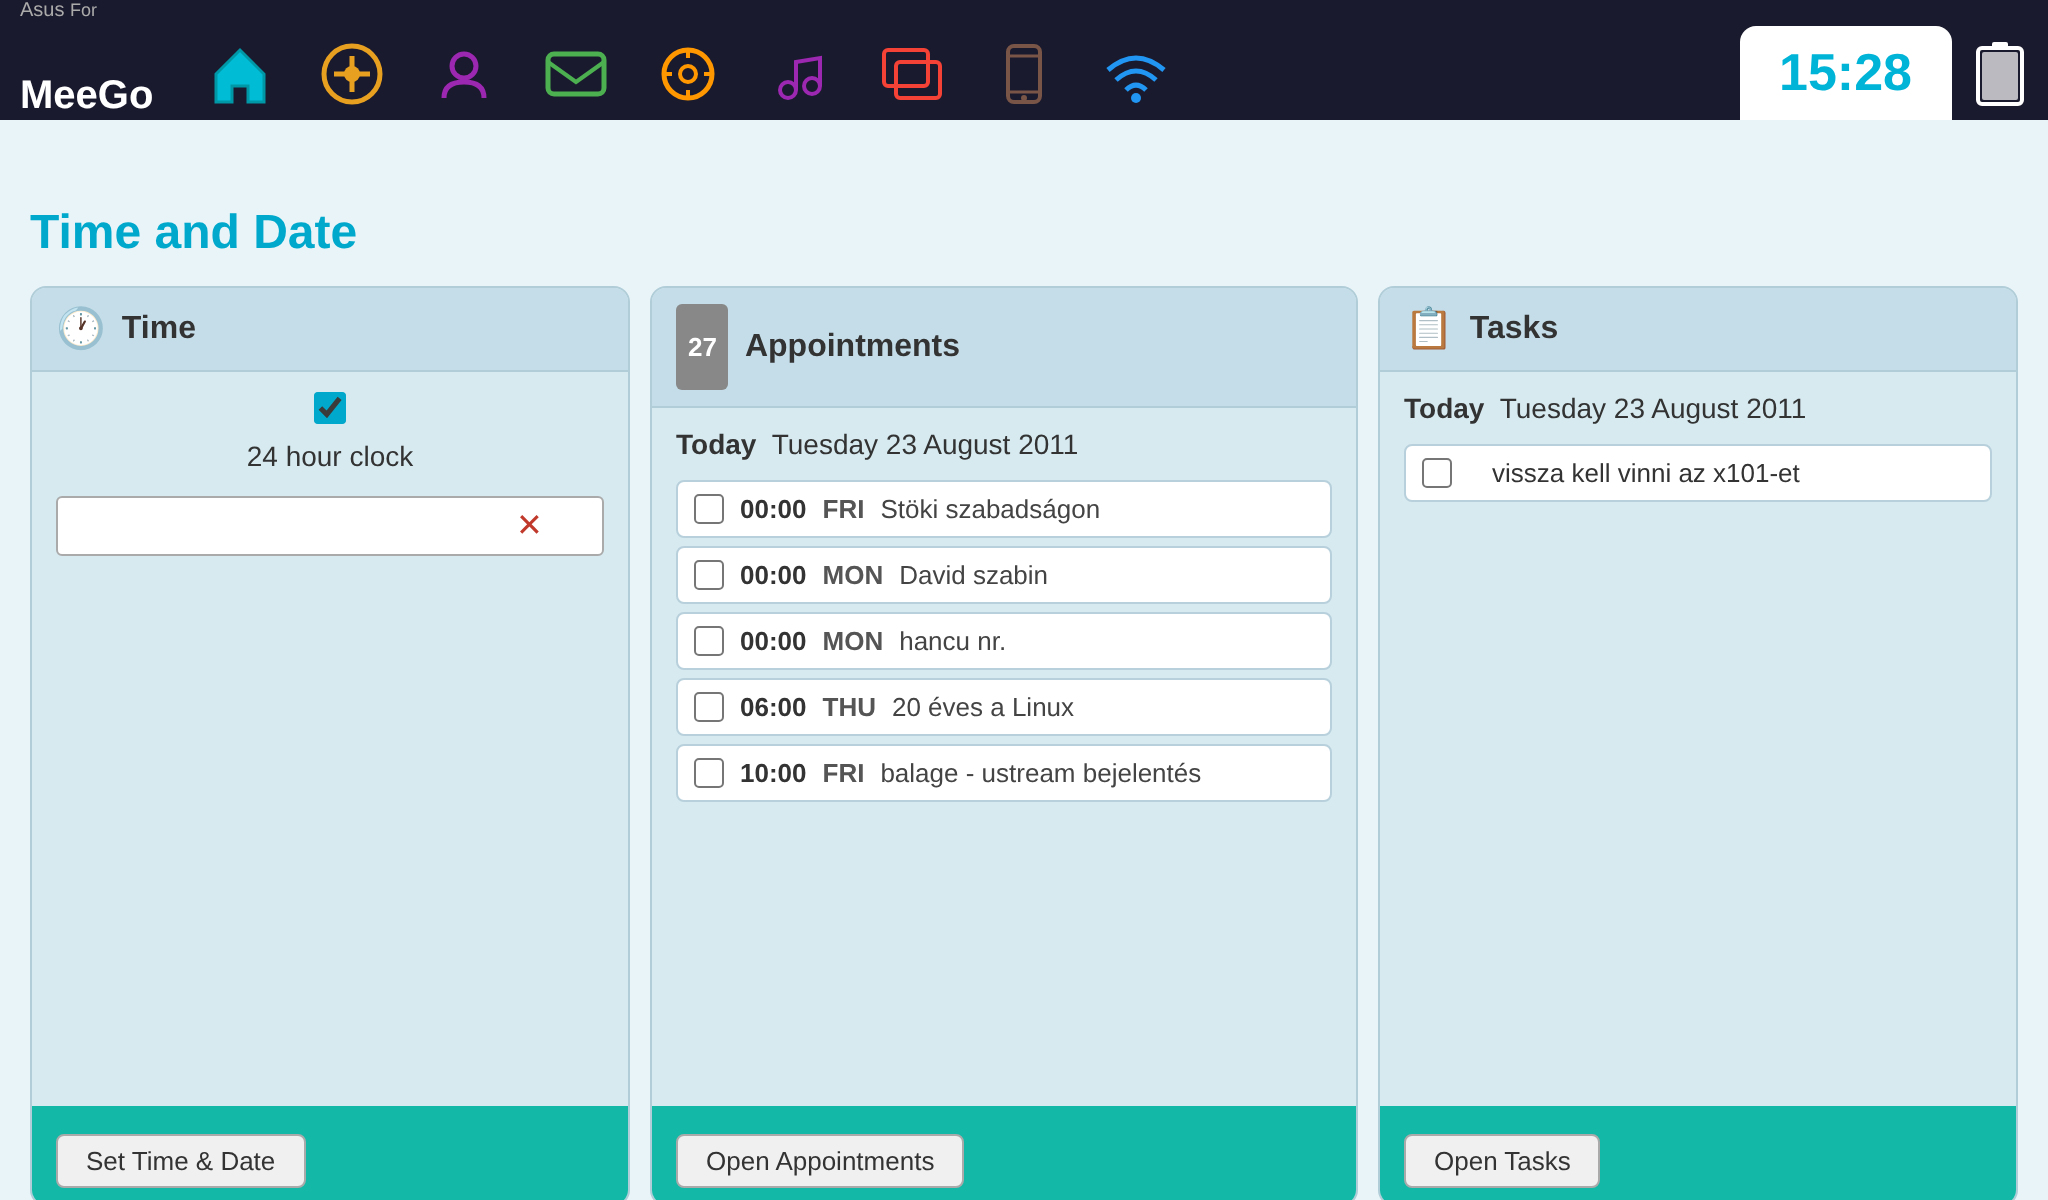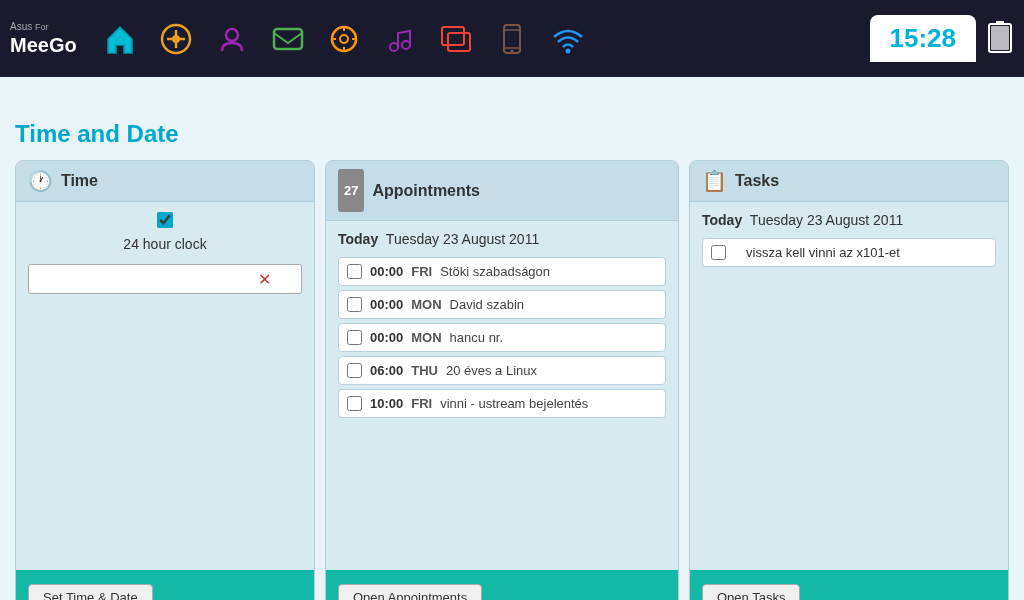--- a/index.html
+++ b/index.html
@@ -7,23 +7,23 @@
       font-family: 'Arial', sans-serif;
       background: #e8f4f8;
       width: 1024px;
       height: 600px;
       overflow: hidden;
     }
 
     
     #topbar {
       background: #1a1a2e;
-      height: 77px;
-      display: flex;
-      align-items: center;
+      height: 60px;
+      display: flex;
+      align-items: flex-end;
       padding: 0 10px;
       gap: 10px;
     }
     #logo-area {
       display: flex;
       flex-direction: column;
       color: white;
       font-size: 11px;
       line-height: 1.2;
       margin-right: 10px;
@@ -232,21 +232,21 @@
 <body>
 
 <div id="topbar">
 
   <div id="logo-area">
     <span style="font-size:10px;color:#aaa;">
       <span>Asus</span>
       <span style="font-size:9px;"> </span>
       <span style="font-size:9px;color:#aaa;">For</span>
     </span>
-    <span style="font-size:20px;font-weight:bold;color:white;">MeeGo</span>
+    <span style="font-size:20px;font-weight:bold;color:white;margin-top:24px;">MeeGo</span>
   </div>
 
   <div class="nav-icon">
     <svg viewBox="0 0 36 36" fill="none">
       <path d="M6 18 L18 6 L30 18 L30 32 L22 32 L22 24 L14 24 L14 32 L6 32 Z" fill="#00bcd4" stroke="#0097a7" stroke-width="1.5"></path>
     </svg>
   </div>
   <div class="nav-icon">
     <svg viewBox="0 0 36 36" fill="none">
       <circle cx="18" cy="18" r="14" fill="none" stroke="#e8a020" stroke-width="2.5"></circle>
@@ -373,21 +373,21 @@
             <div class="appointment-item">
       <input type="checkbox" style="">
       <span class="appt-time">06:00</span>
       <span class="appt-day">THU</span>
       <span class="appt-title">20 éves a Linux</span>
     </div>
             <div class="appointment-item">
       <input type="checkbox" style="">
       <span class="appt-time">10:00</span>
       <span class="appt-day">FRI</span>
-      <span class="appt-title">vinni - ustream bejelentés</span>
+      <span class="appt-title">balage - ustream bejelentés</span>
     </div>
           </div>
       </div>
       <div class="panel-footer">
         <button class="footer-btn">Open Appointments</button>
       </div>
     </div>
 
     <div class="panel" id="tasks-panel">
       <div class="panel-header">

